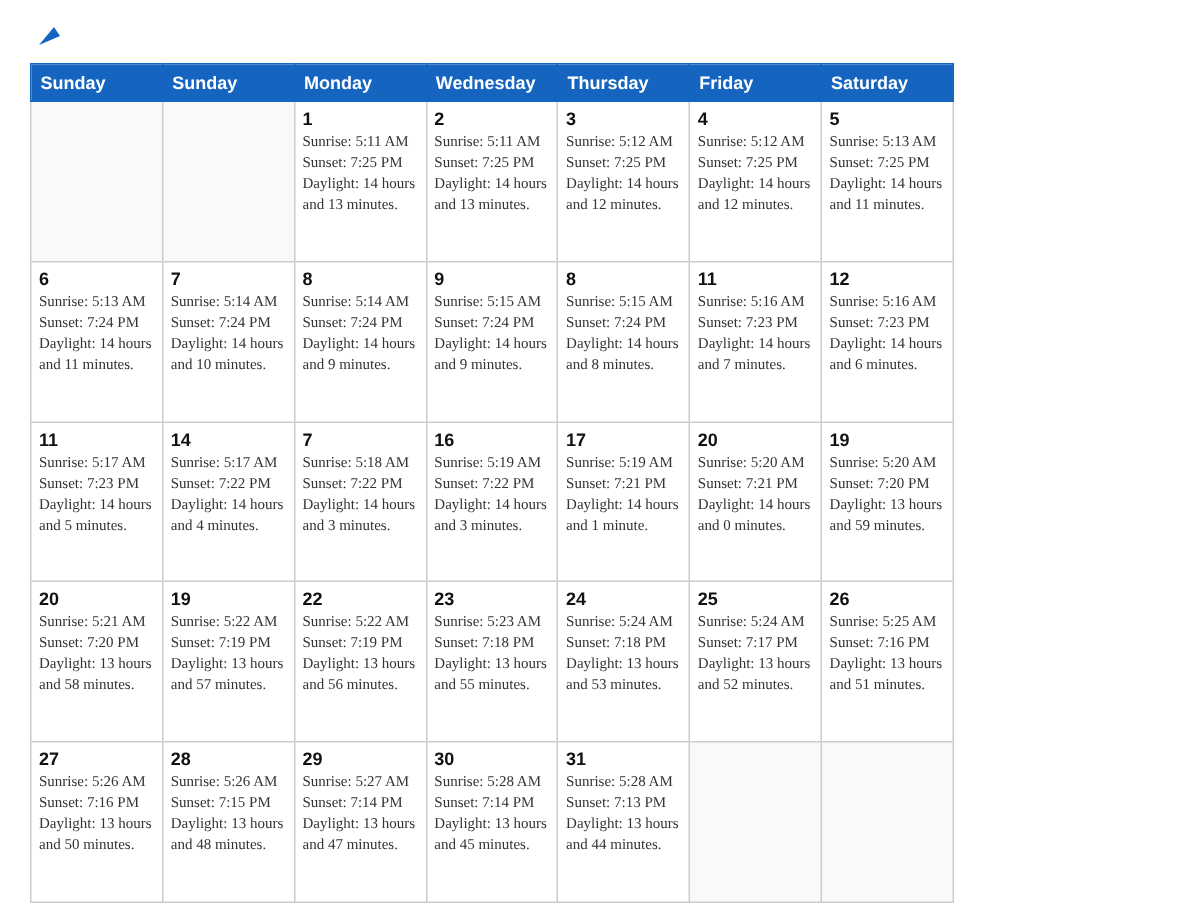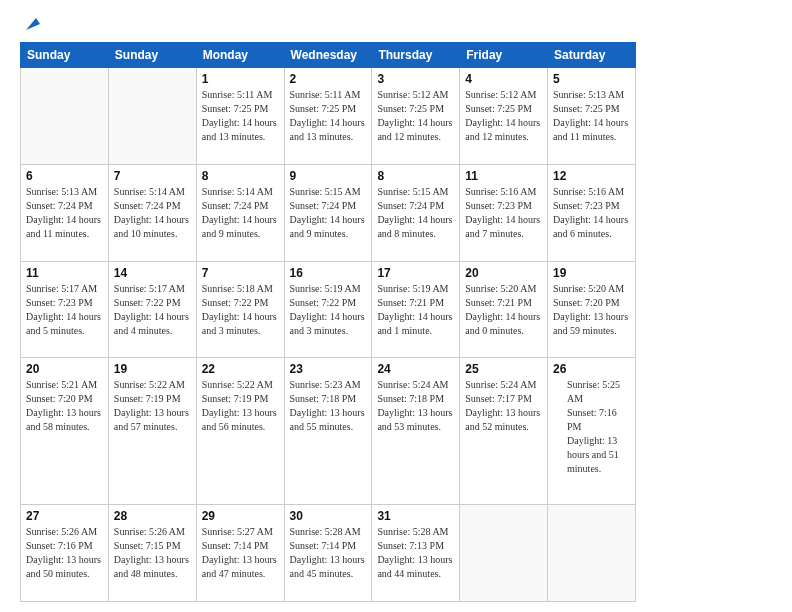--- a/index.html
+++ b/index.html
@@ -287,21 +287,21 @@
 Daylight: 13 hours and 53 minutes.</div>
           </td>
           <td>
             <span class="day-num">25</span>
             <div class="day-info" style="white-space: pre-line;">Sunrise: 5:24 AM
 Sunset: 7:17 PM
 Daylight: 13 hours and 52 minutes.</div>
           </td>
           <td>
             <span class="day-num">26</span>
-            <div class="day-info" style="white-space: pre-line; margin-left: 14px;">Sunrise: 5:25 AM
+            <div class="day-info" style="white-space: pre-line;">Sunrise: 5:25 AM
 Sunset: 7:16 PM
 Daylight: 13 hours and 51 minutes.</div>
           </td>
         </tr>
         <tr class="last-row">
           <td>
             <span class="day-num">27</span>
             <div class="day-info" style="white-space: pre-line;">Sunrise: 5:26 AM
 Sunset: 7:16 PM
 Daylight: 13 hours and 50 minutes.</div>

